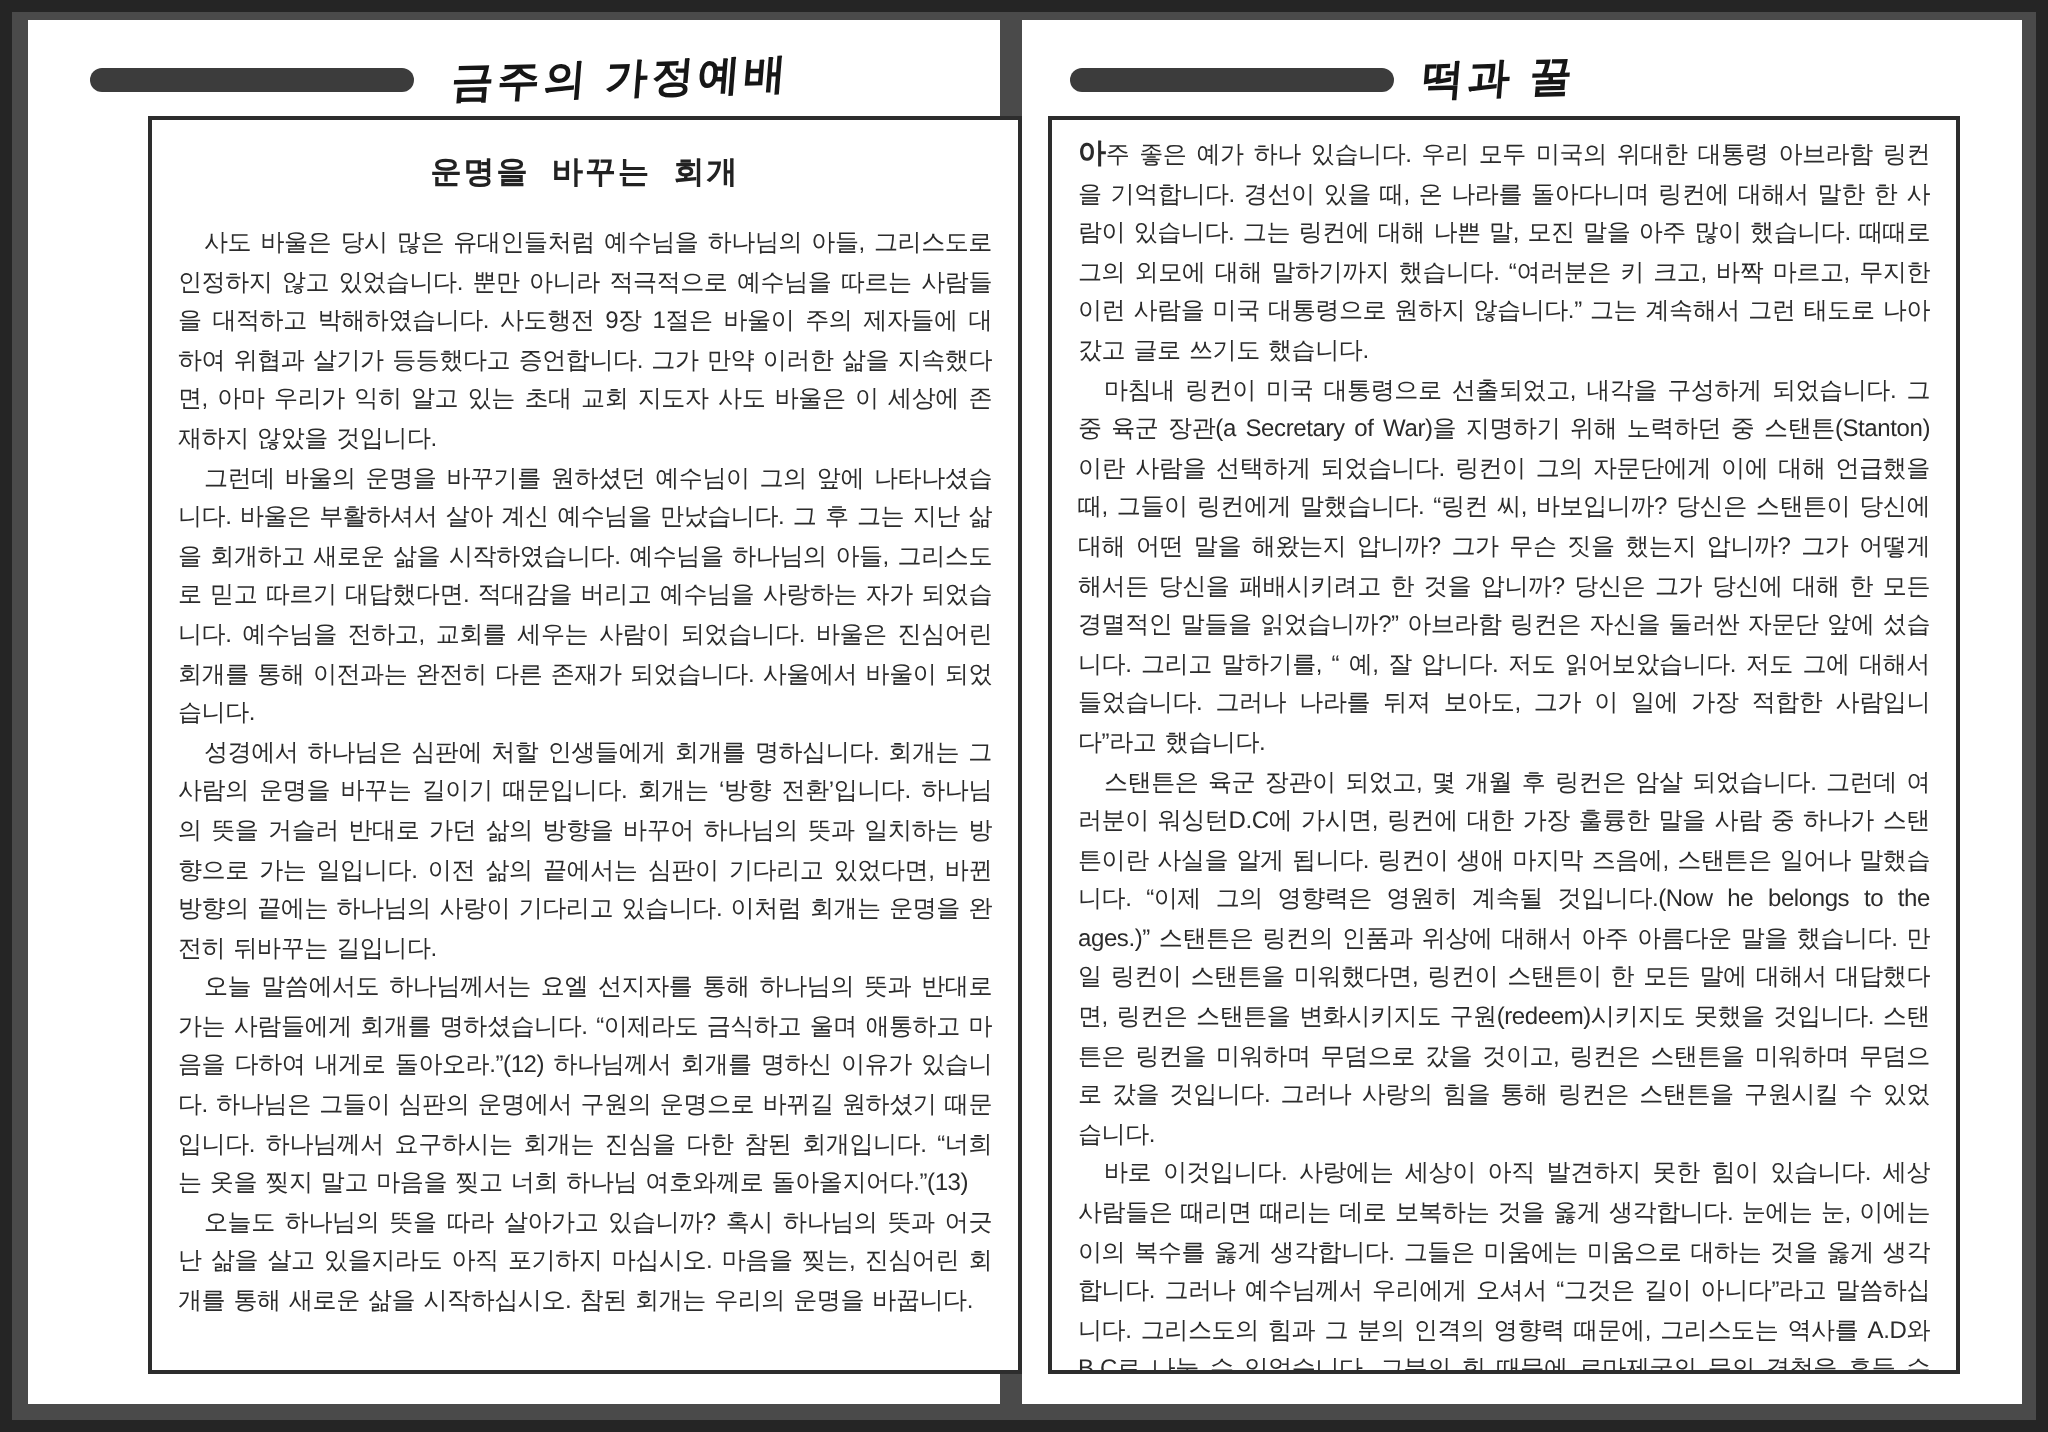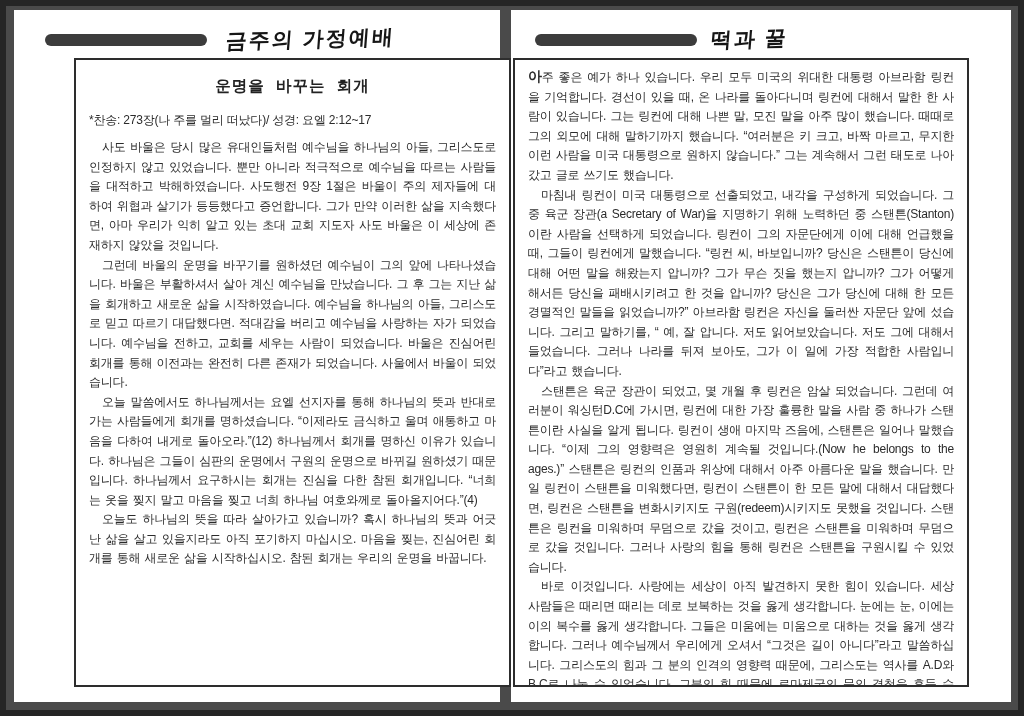--- a/index.html
+++ b/index.html
@@ -29,21 +29,21 @@
     transform:skewX(-6deg) rotate(-1.5deg);
   }
   .page-left  .header-script { left:212px; }
   .page-right .header-script { left:200px; }
 
   .content-box {
     position:absolute; top:48px; height:629px; background:#ffffff;
     border:2px solid #2d2d2d; padding:7px 13px 0 13px; overflow:hidden;
   }
   .page-left  .content-box { left:28px; width:437px;margin-left:32px; }
-  .page-right .content-box { left:2px; width:456px; }
+  .page-right .content-box { left:13px; width:456px; }
 
   .sheet-title {
     text-align:center; font-size:15.5px; font-weight:bold; color:#222222;
     word-spacing:6px; letter-spacing:1px; margin:9px 0 15px 0;
   }
   .meta-line { font-size:12px; color:#2b2b2b; margin-bottom:9px; letter-spacing:-0.2px; }
 
   .body-par {
     font-size:12px; line-height:19.6px; color:#2b2b2b;
     text-align:justify; text-indent:13px;
@@ -57,24 +57,24 @@
 
 <div class="screen">
 
   <div class="page page-left">
     <div class="page-header">
       <div class="header-bar"></div>
       <div class="header-script">금주의 가정예배</div>
     </div>
     <div class="content-box">
       <div class="sheet-title">운명을 바꾸는 회개</div>
-      <div class="meta-line">*찬송: 273장(나 주를 멀리 떠났다)/ 성경: 요엘 2:12~17</div>
       <p class="body-par">사도 바울은 당시 많은 유대인들처럼 예수님을 하나님의 아들, 그리스도로 인정하지 않고 있었습니다. 뿐만 아니라 적극적으로 예수님을 따르는 사람들을 대적하고 박해하였습니다. 사도행전 9장 1절은 바울이 주의 제자들에 대하여 위협과 살기가 등등했다고 증언합니다. 그가 만약 이러한 삶을 지속했다면, 아마 우리가 익히 알고 있는 초대 교회 지도자 사도 바울은 이 세상에 존재하지 않았을 것입니다.</p>
       <p class="body-par">그런데 바울의 운명을 바꾸기를 원하셨던 예수님이 그의 앞에 나타나셨습니다. 바울은 부활하셔서 살아 계신 예수님을 만났습니다. 그 후 그는 지난 삶을 회개하고 새로운 삶을 시작하였습니다. 예수님을 하나님의 아들, 그리스도로 믿고 따르기 대답했다면. 적대감을 버리고 예수님을 사랑하는 자가 되었습니다. 예수님을 전하고, 교회를 세우는 사람이 되었습니다. 바울은 진심어린 회개를 통해 이전과는 완전히 다른 존재가 되었습니다. 사울에서 바울이 되었습니다.</p>
-      <p class="body-par">오늘 말씀에서도 하나님께서는 요엘 선지자를 통해 하나님의 뜻과 반대로 가는 사람들에게 회개를 명하셨습니다. “이제라도 금식하고 울며 애통하고 마음을 다하여 내게로 돌아오라.”(12) 하나님께서 회개를 명하신 이유가 있습니다. 하나님은 그들이 심판의 운명에서 구원의 운명으로 바뀌길 원하셨기 때문입니다. 하나님께서 요구하시는 회개는 진심을 다한 참된 회개입니다. “너희는 옷을 찢지 말고 마음을 찢고 너희 하나님 여호와께로 돌아올지어다.”(4)</p>
+      <p class="body-par">성경에서 하나님은 심판에 처할 인생들에게 회개를 명하십니다. 회개는 그 사람의 운명을 바꾸는 길이기 때문입니다. 회개는 ‘방향 전환’입니다. 하나님의 뜻을 거슬러 반대로 가던 삶의 방향을 바꾸어 하나님의 뜻과 일치하는 방향으로 가는 일입니다. 이전 삶의 끝에서는 심판이 기다리고 있었다면, 바뀐 방향의 끝에는 하나님의 사랑이 기다리고 있습니다. 이처럼 회개는 운명을 완전히 뒤바꾸는 길입니다.</p>
+      <p class="body-par">오늘 말씀에서도 하나님께서는 요엘 선지자를 통해 하나님의 뜻과 반대로 가는 사람들에게 회개를 명하셨습니다. “이제라도 금식하고 울며 애통하고 마음을 다하여 내게로 돌아오라.”(12) 하나님께서 회개를 명하신 이유가 있습니다. 하나님은 그들이 심판의 운명에서 구원의 운명으로 바뀌길 원하셨기 때문입니다. 하나님께서 요구하시는 회개는 진심을 다한 참된 회개입니다. “너희는 옷을 찢지 말고 마음을 찢고 너희 하나님 여호와께로 돌아올지어다.”(13)</p>
       <p class="body-par">오늘도 하나님의 뜻을 따라 살아가고 있습니까? 혹시 하나님의 뜻과 어긋난 삶을 살고 있을지라도 아직 포기하지 마십시오. 마음을 찢는, 진심어린 회개를 통해 새로운 삶을 시작하십시오. 참된 회개는 우리의 운명을 바꿉니다.</p>
 
     </div>
   </div>
 
   <div class="page page-right">
     <div class="page-header">
       <div class="header-bar"></div>
       <div class="header-script">떡과 꿀</div>
     </div>

